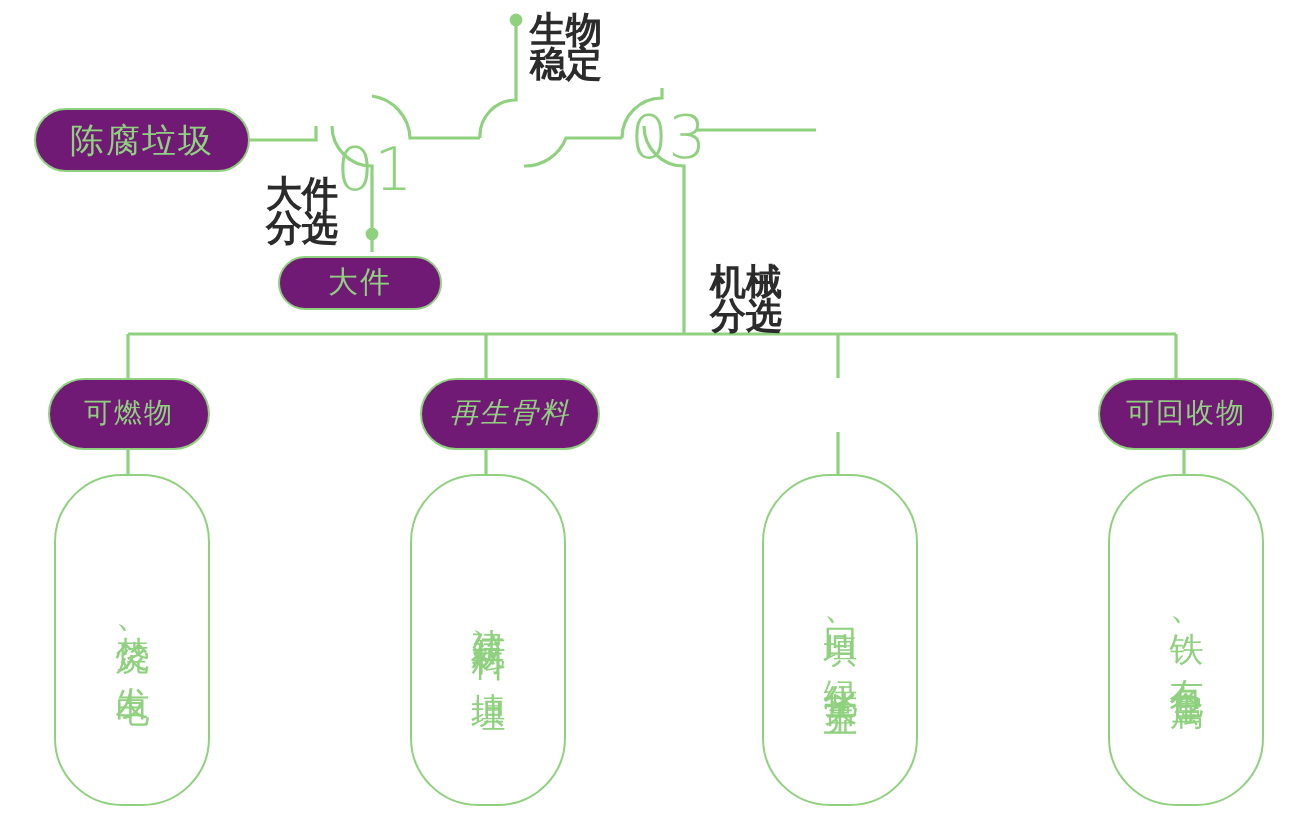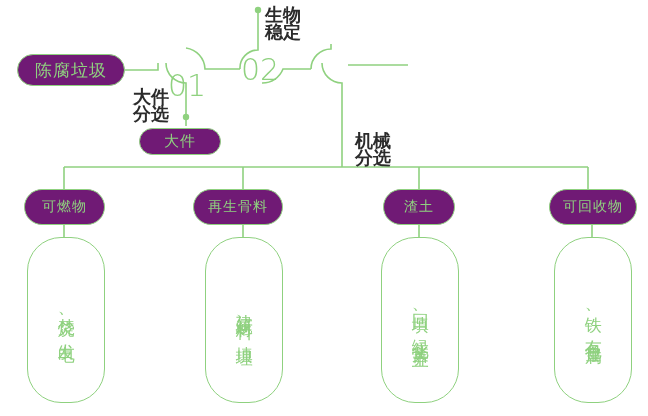--- a/index.html
+++ b/index.html
@@ -54,21 +54,21 @@
     height: 27px;
     font-size: 15px;
   }
   .pill-cat {
     height: 36px;
     top: 189px;
     font-size: 14px;
     letter-spacing: 1px;
   }
   .pill-cat.c0 { left: 24px;  width: 81px; }
-  .pill-cat.c1 { left: 193px; width: 90px; }
+  .pill-cat.c1 { left: 210px; width: 90px; font-style: italic; }
   .pill-cat.c2 { left: 383px; width: 72px; }
   .pill-cat.c3 { left: 549px; width: 88px; }
 
   
   .stage-num {
     position: absolute;
     color: #8fd17f;
     font-size: 30px;
     font-weight: 300;
     letter-spacing: 0px;
@@ -161,34 +161,33 @@
       <path d="M64 216 L64 237"></path>
       <path d="M243 216 L243 237"></path>
       <path d="M419 216 L419 237"></path>
       <path d="M592 216 L592 237"></path>
     </g>
   </svg>
 
   <div class="pill pill-source">陈腐垃圾</div>
 
   <div class="stage-num n0">01</div>
-  <div class="stage-num n1">02</div>
+  <div class="stage-num n2">03</div>
 
   <div class="note bulky">大件
 分选</div>
   <div class="note bio">生物
 稳定</div>
   <div class="note mech">机械
 分选</div>
 
   <div class="pill pill-bulky">大件</div>
 
   <div class="pill pill-cat c0">可燃物</div>
   <div class="pill pill-cat c1">再生骨料</div>
-  <div class="pill pill-cat c2">渣土</div>
   <div class="pill pill-cat c3">可回收物</div>
 
   <div class="outbox b0">
     <span class="vtext">焚烧、发电</span>
   </div>
   <div class="outbox b1">
     <span class="vtext">建筑材料、填埋</span>
   </div>
   <div class="outbox b2">
     <span class="vtext">回填、绿化营养土</span>

